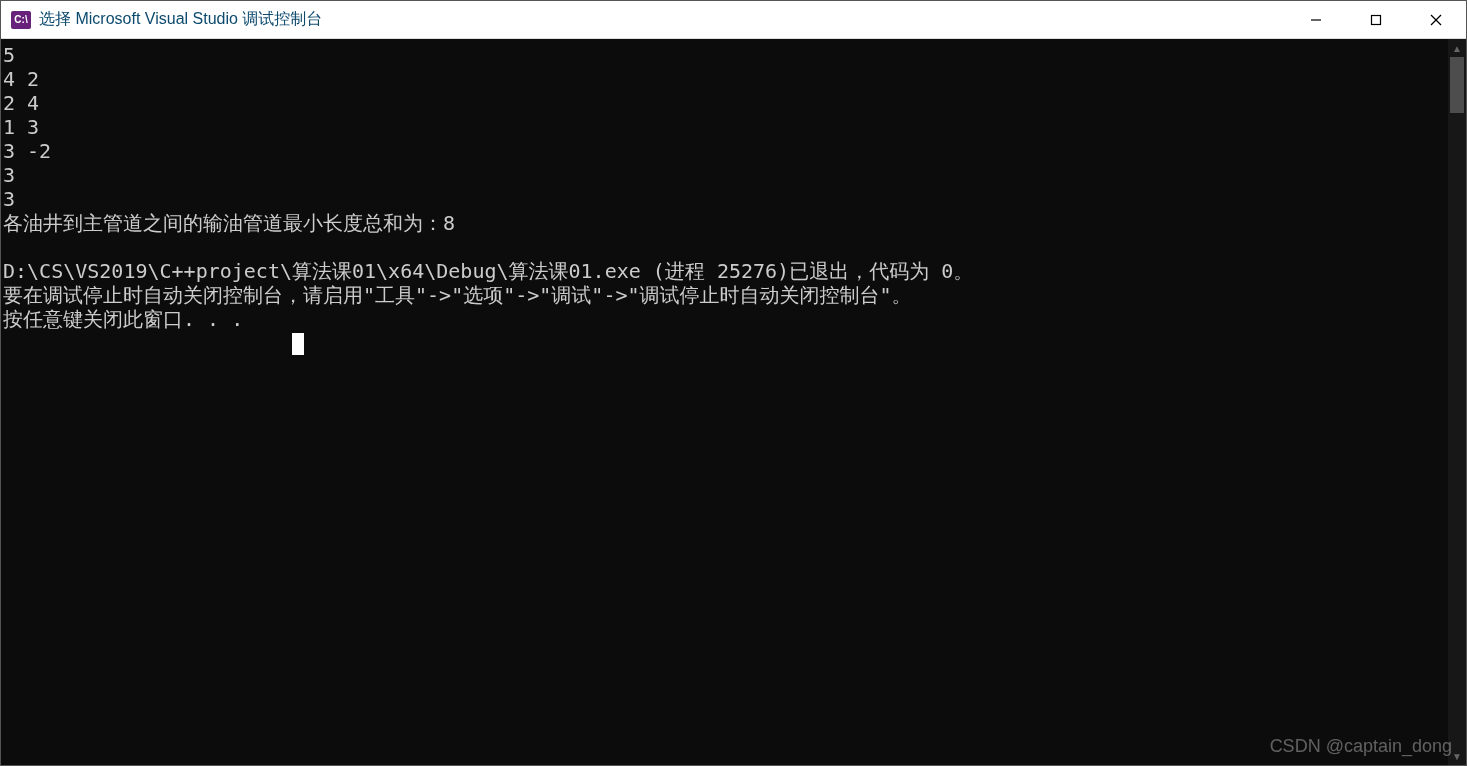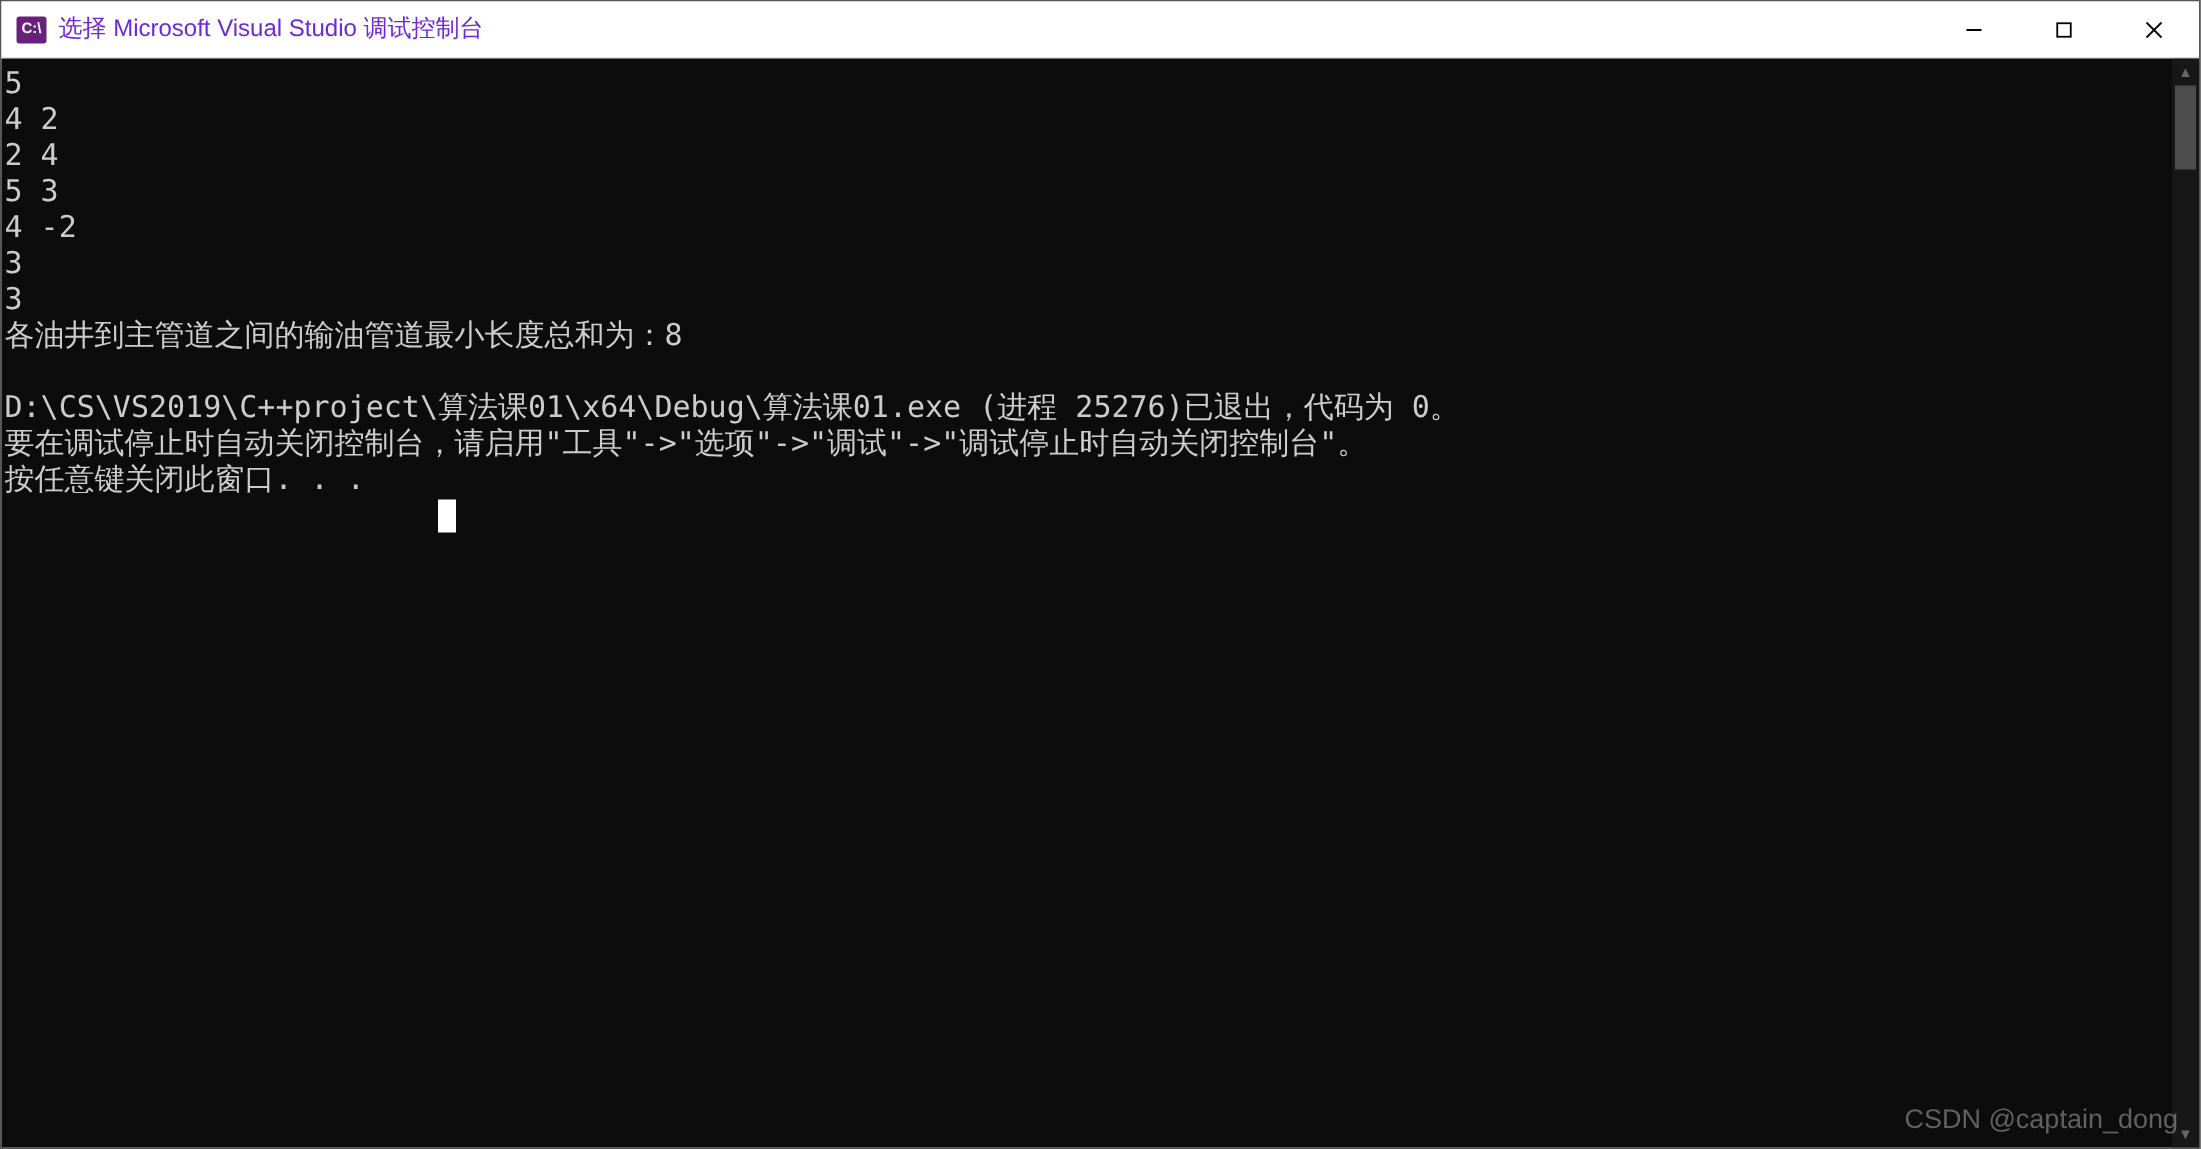--- a/index.html
+++ b/index.html
@@ -39,21 +39,21 @@
       justify-content: center;
       color: #fff;
       font-size: 10px;
       font-weight: bold;
       margin-right: 8px;
       border-radius: 2px;
     }
     .titlebar-title {
       flex: 1;
       font-size: 16px;
-      color: #6d28d9;
+      color: #0c4a6e;
     }
     .window-controls {
       display: flex;
       height: 100%;
     }
     .window-control {
       width: 60px;
       height: 100%;
       display: flex;
       align-items: center;
@@ -148,22 +148,22 @@
             <line x1="2" y1="2" x2="12" y2="12" stroke="#000" stroke-width="1.2"></line>
             <line x1="12" y1="2" x2="2" y2="12" stroke="#000" stroke-width="1.2"></line>
           </svg>
       </div>
     </div>
   </div>
   <div class="console-container">
     <div class="console-content"><span>5</span>
 <span>4 2</span>
 <span>2 4</span>
-<span>5 3</span>
-<span>4 -2</span>
+<span>1 3</span>
+<span>3 -2</span>
 <span>3</span>
 <span>3</span>
 <span>各油井到主管道之间的输油管道最小长度总和为：8</span>
 <span></span>
 <span>D:\CS\VS2019\C++project\算法课01\x64\Debug\算法课01.exe (进程 25276)已退出，代码为 0。</span>
 <span>要在调试停止时自动关闭控制台，请启用"工具"-&gt;"选项"-&gt;"调试"-&gt;"调试停止时自动关闭控制台"。</span>
 <span>按任意键关闭此窗口. . .</span>
 <span>                        </span><span class="cursor-block"></span></div>
     <div class="scrollbar-track">
       <div class="scrollbar-arrow up">▲</div>

